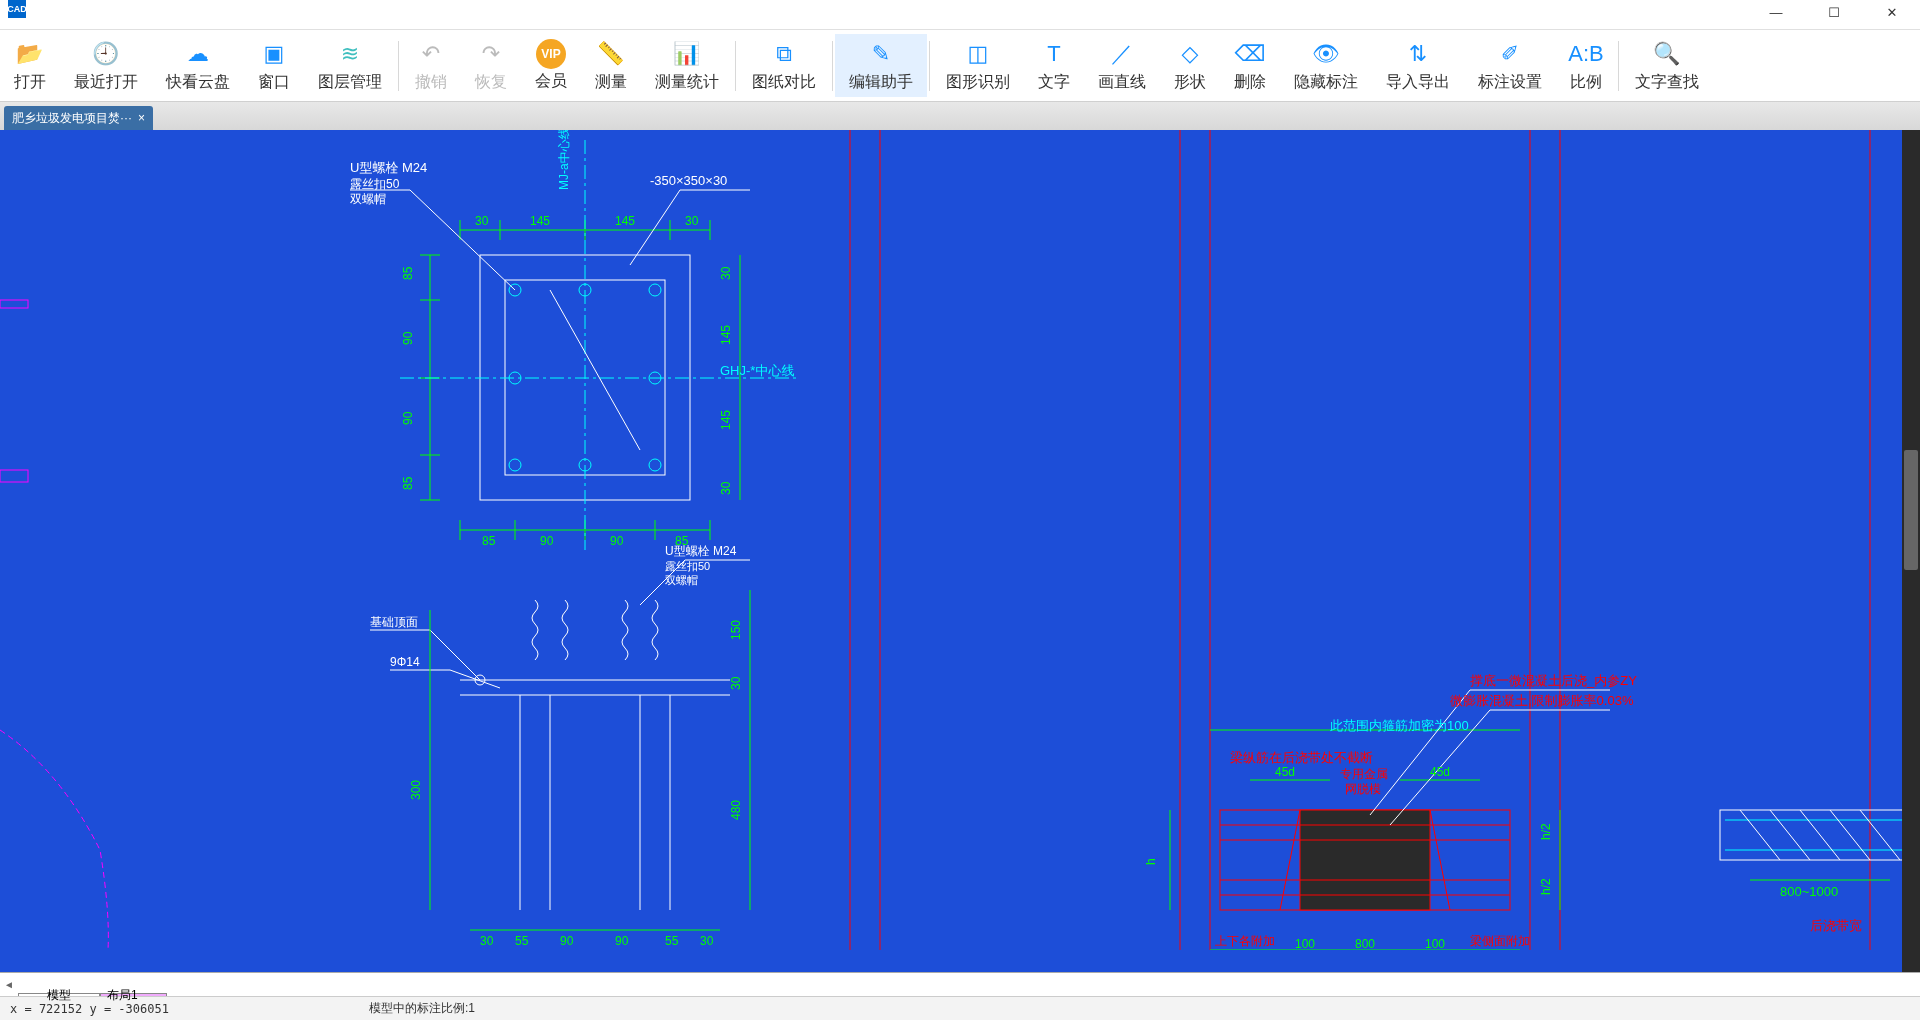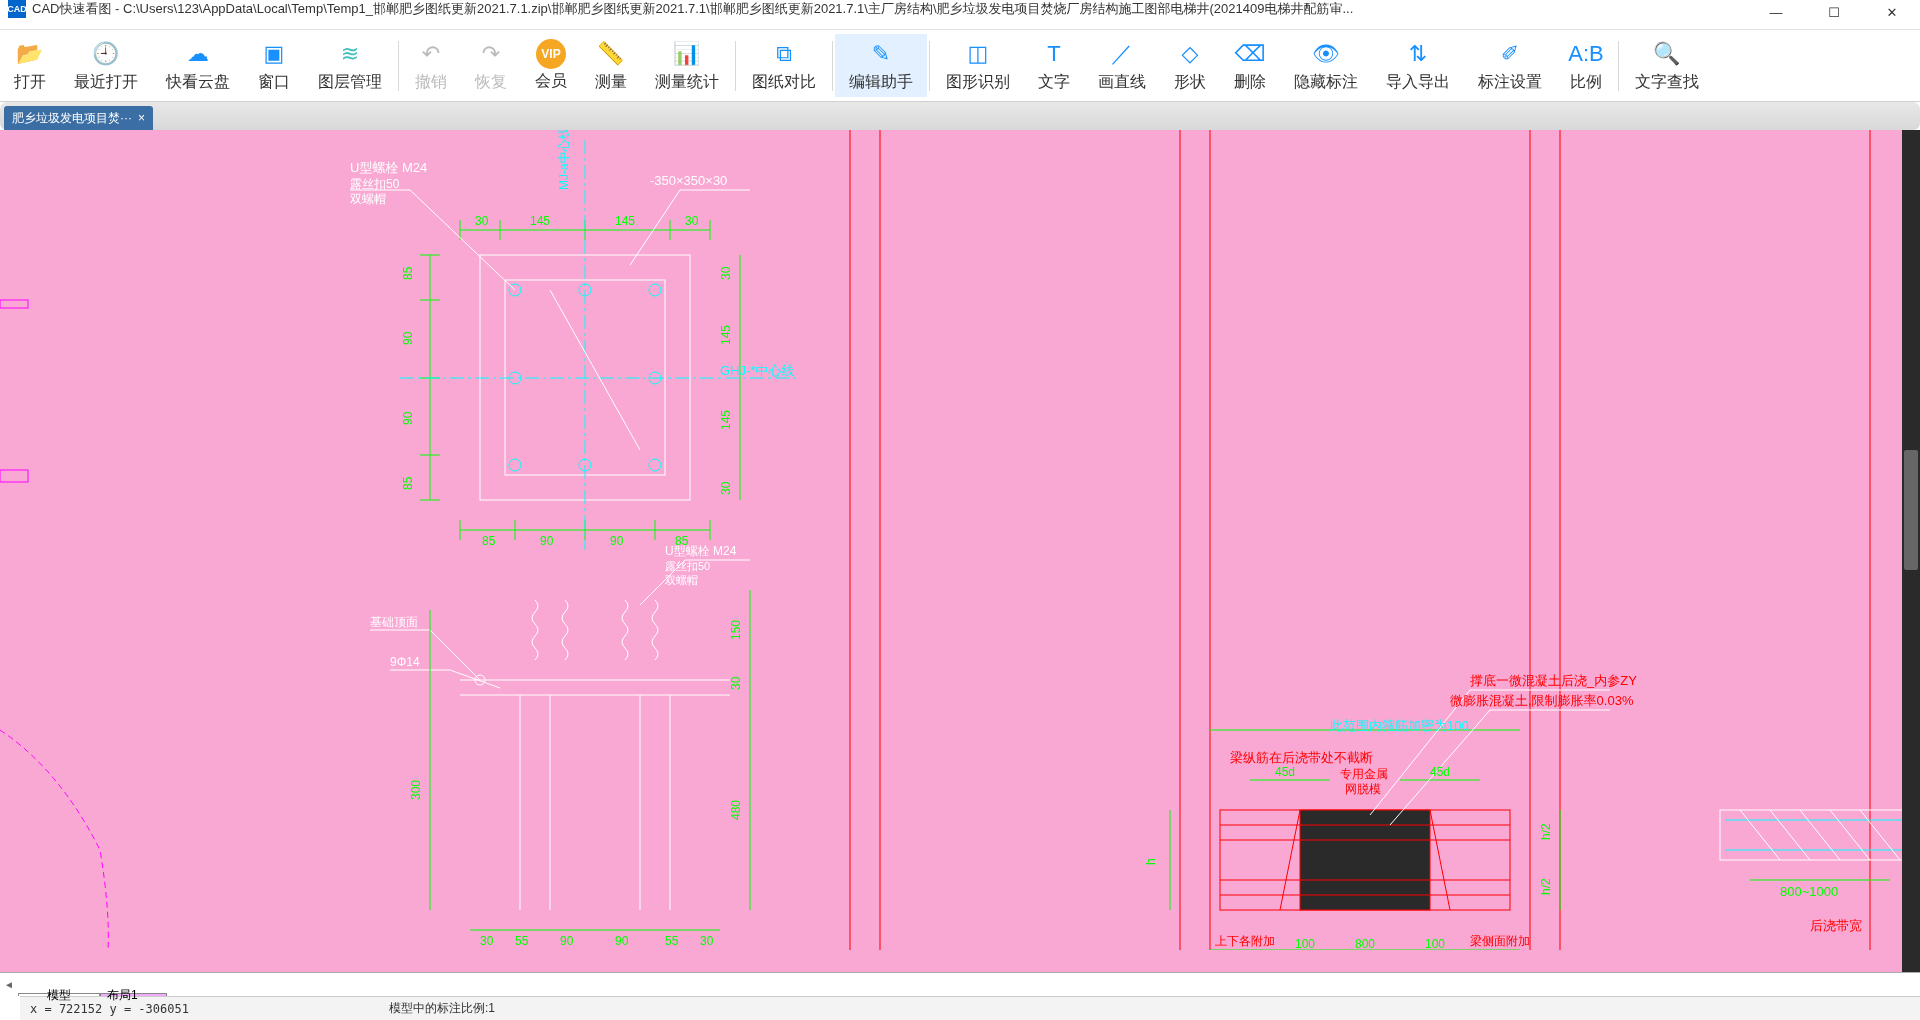--- a/index.html
+++ b/index.html
@@ -10,44 +10,43 @@
 .titlebar .win-controls { display: flex; gap: 18px; margin-left: auto; }
 .titlebar .win-btn { width: 40px; height: 24px; display: flex; align-items: center; justify-content: center; font-size: 13px; color: #333; cursor: pointer; }
 .toolbar { height: 72px; background: #fff; display: flex; align-items: center; padding: 4px 0; border-bottom: 1px solid #d0d0d0; }
 .tool-item { display: flex; flex-direction: column; align-items: center; justify-content: center; padding: 2px 14px; height: 100%; cursor: pointer; position: relative; }
 .tool-icon { width: 32px; height: 32px; display: flex; align-items: center; justify-content: center; font-size: 22px; margin-bottom: 2px; }
 .tool-label { font-size: 16px; color: #333; white-space: nowrap; }
 .tool-sep { width: 1px; height: 50px; background: #d8d8d8; margin: 0 2px; }
 .tool-item.disabled .tool-icon, .tool-item.disabled .tool-label { color: #bbb; }
 .tool-item.vip .tool-icon { color: #f5a623; }
 .tool-item.active { background: #e3f0ff; }
-.tabbar { height: 28px; background: linear-gradient(#e8e8e8,#d8d8d8); display: flex; align-items: flex-end; padding: 0 4px; border-radius: 7px; }
+.tabbar { height: 28px; background: linear-gradient(#e8e8e8,#d8d8d8); display: flex; align-items: flex-end; padding: 0 4px; }
 .tab { height: 24px; padding: 0 8px; background: #3a6ea5; color: #fff; font-size: 12px; display: flex; align-items: center; border-radius: 3px 3px 0 0; margin-right: 2px; max-width: 200px; }
 .tab .tab-label { overflow: hidden; white-space: nowrap; text-overflow: ellipsis; max-width: 160px; }
 .tab .close-x { margin-left: 6px; font-size: 12px; cursor: pointer; }
-.canvas-area { flex: 1; background: #f9a8d4; position: relative; overflow: hidden; }
+.canvas-area { flex: 1; background: #1d4ed8; position: relative; overflow: hidden; }
 .canvas-area svg { position: absolute; top: 0; left: 0; }
 .bottom-tabs { height: 24px; background: #fff; display: flex; align-items: stretch; border-top: 1px solid #aaa; }
 .bt-triangle { width: 18px; display: flex; align-items: center; justify-content: center; font-size: 10px; color: #666; cursor: pointer; }
 .bt-tab { padding: 0 28px; font-size: 12px; display: flex; align-items: center; border: 1px solid #888; border-bottom: none; background: #fff; margin-top: 20px; cursor: pointer; position: relative; }
 .bt-tab.active { background: #fff; border-top: 1px solid #888; }
 .bt-tab.inactive { background: #f0abfc; padding-left: 6px; }
-.statusbar { height: 24px; background: #f3f3f3; display: flex; align-items: center; padding: 0 10px; font-size: 12px; color: #333; border-top: 1px solid #ccc; margin-left: 20px; }
+.statusbar { height: 24px; background: #f3f3f3; display: flex; align-items: center; padding: 0 10px; font-size: 12px; color: #333; border-top: 1px solid #ccc; }
 .status-seg { margin-right: 200px; font-family: "Consolas", monospace; }
 .vscroll { position: absolute; right: 0; top: 0; width: 18px; height: 100%; background: #2a2a2a; }
 .vscroll .thumb { position: absolute; left: 2px; right: 2px; top: 320px; height: 120px; background: #666; border-radius: 2px; }
 .ic-blue { color: #1890ff; }
 .ic-teal { color: #3fbfbf; }
 </style>
 </head>
 <body>
 
 <div class="titlebar">
   <div class="app-icon">CAD</div>
-  <div class="title-text">CAD快速看图 - C:\Users\123\AppData\Local\Temp\Temp1_邯郸肥乡图纸更新2021.7.1.zip\邯郸肥乡图纸更新2021.7.1\邯郸肥乡图纸更新2021.7.1\主厂房结构\肥乡垃圾发电项目焚烧厂房结构施工图部电梯井(2021409电梯井配筋审...</div>
   <div class="win-controls">
     <div class="win-btn">—</div>
     <div class="win-btn">☐</div>
     <div class="win-btn">✕</div>
   </div>
 </div>
 
 <div class="toolbar" id="toolbar">
     <div class="tool-item">
       <div class="tool-icon ic-blue">📂</div>

